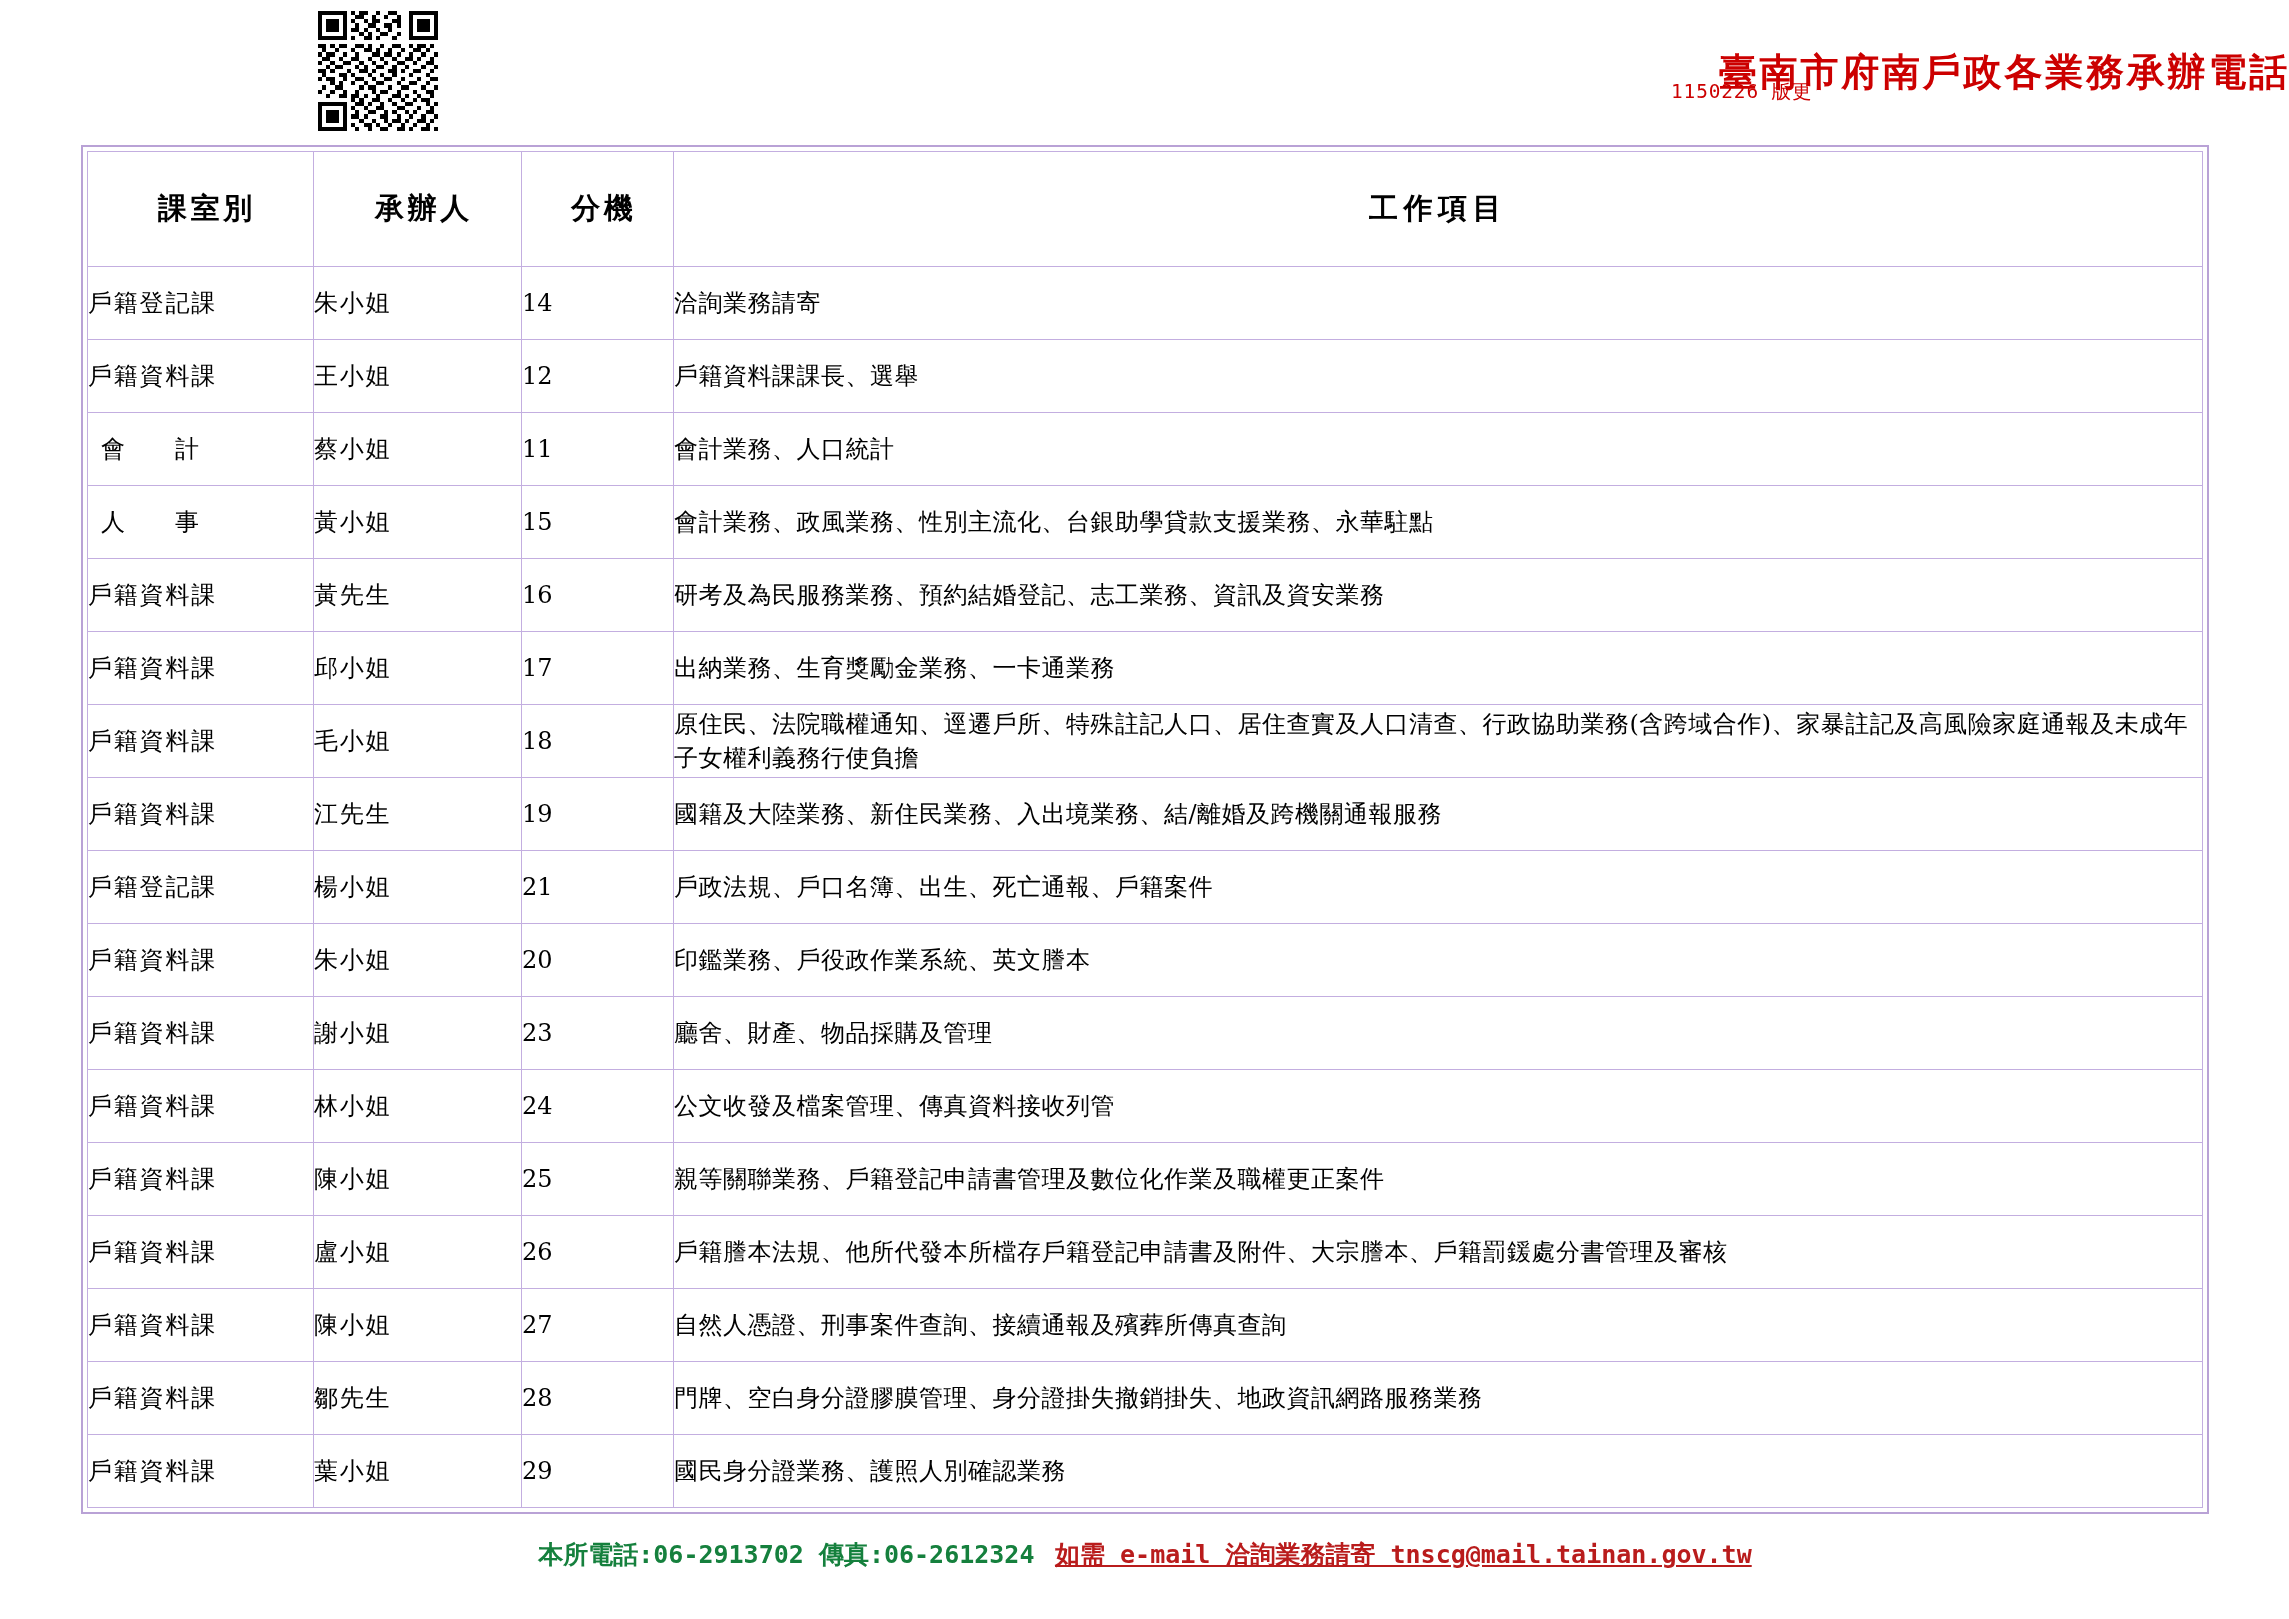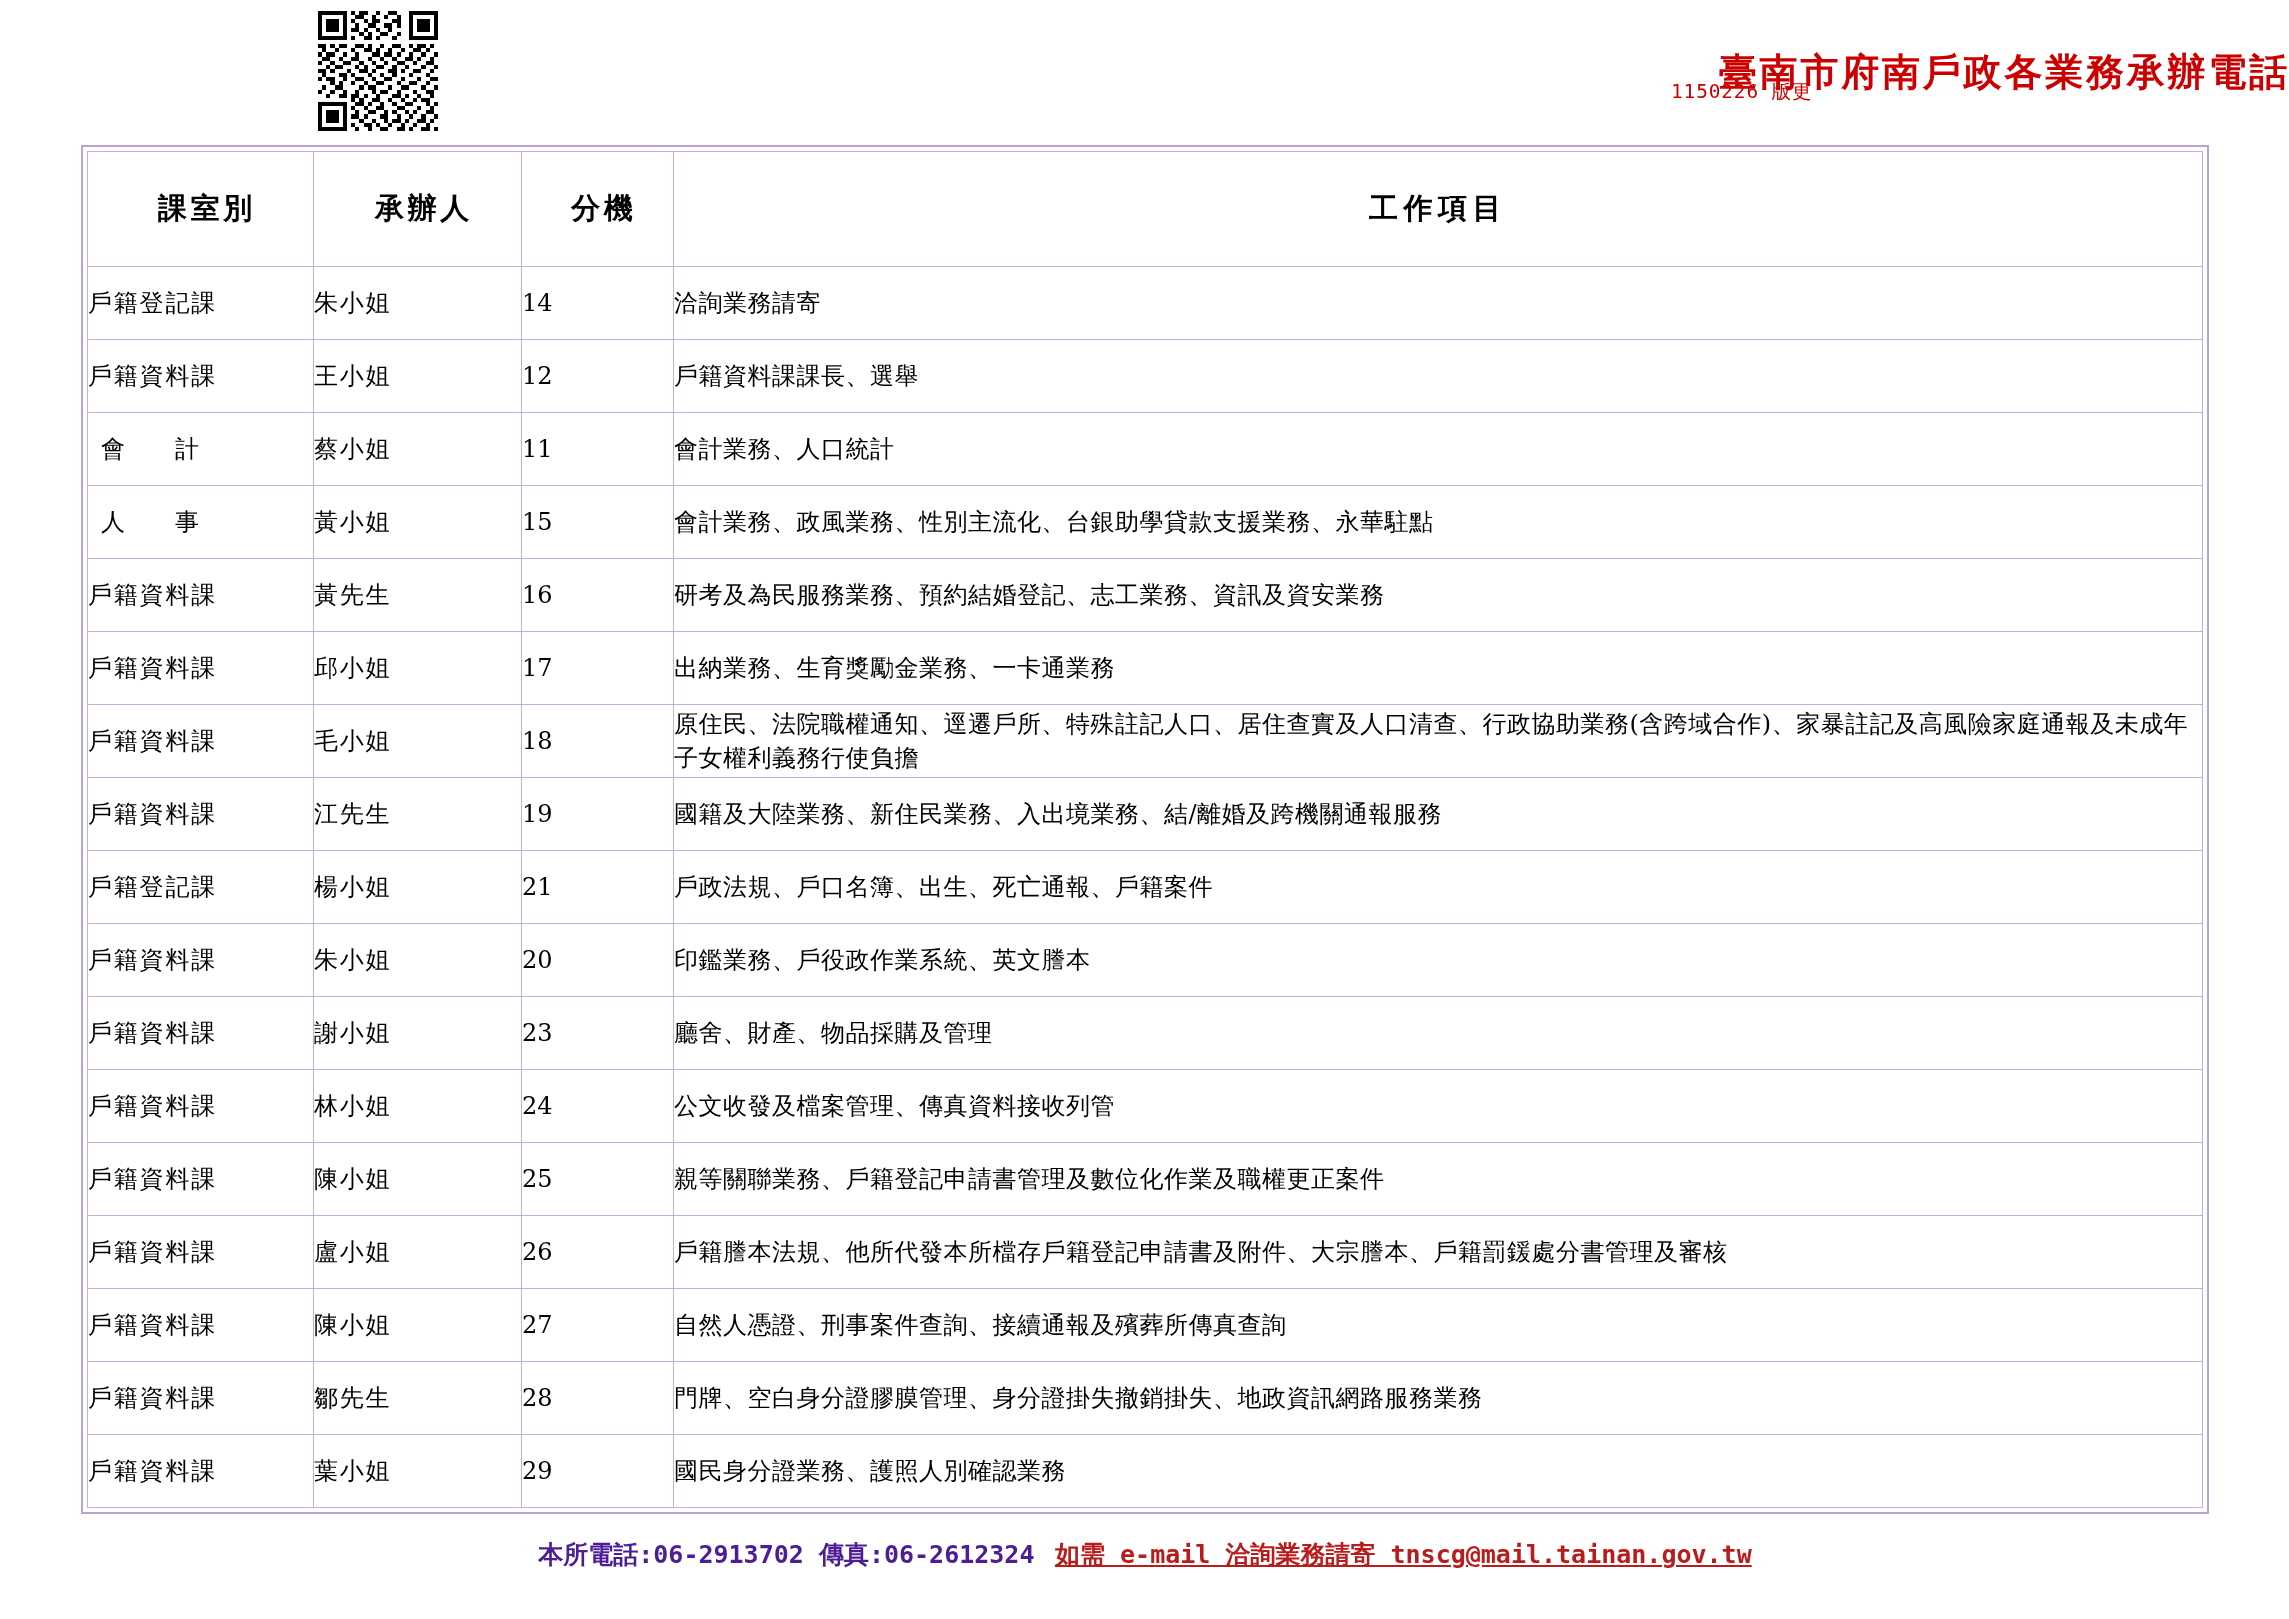--- a/index.html
+++ b/index.html
@@ -119,21 +119,21 @@
   
   .footer {
     margin-top: 24px;
     text-align: center;
     font-size: 25px;
     font-family: "DejaVu Sans Mono", "Liberation Mono", monospace;
     font-weight: bold;
     letter-spacing: 0px;
   }
   .footer .phone-block {
-    color: #4c1d95;
+    color: #15803d;
   }
   .footer .mail-link {
     color: #b91c1c;
     text-decoration: underline;
     margin-left: 5.5px;
   }
 </style>
 </head>
 <body>
 

